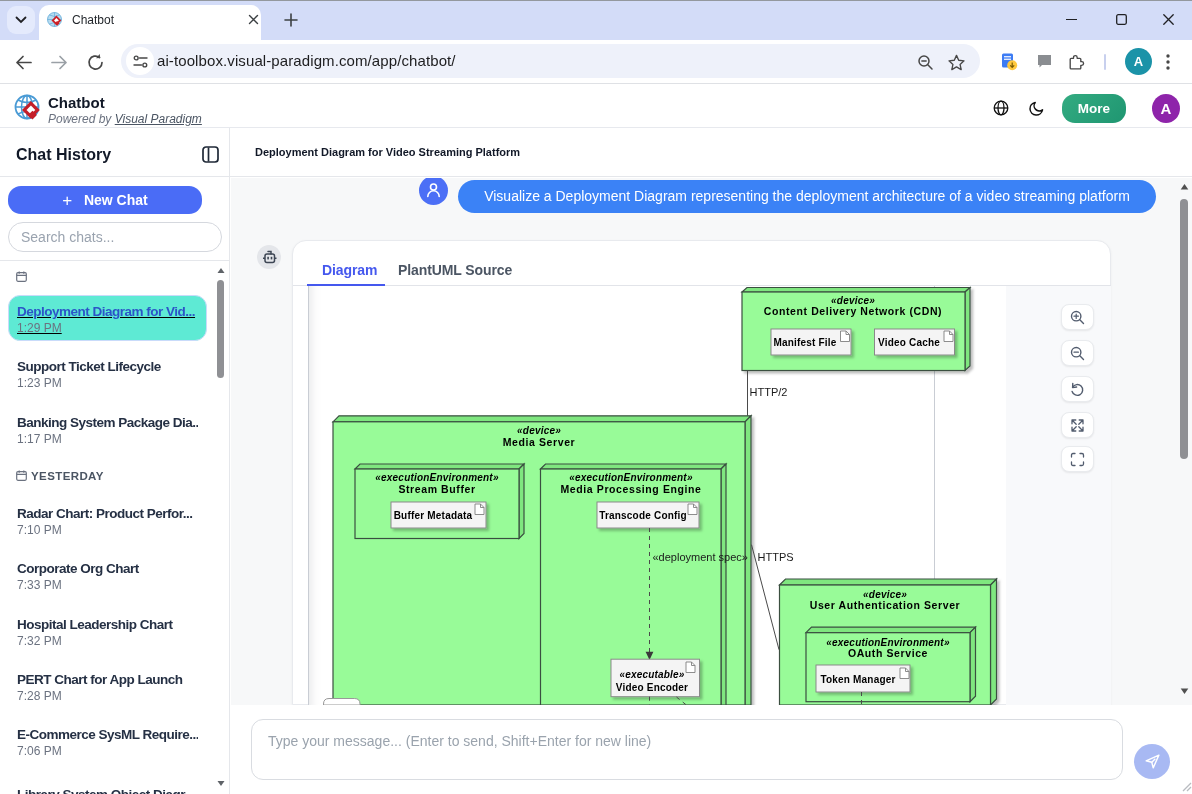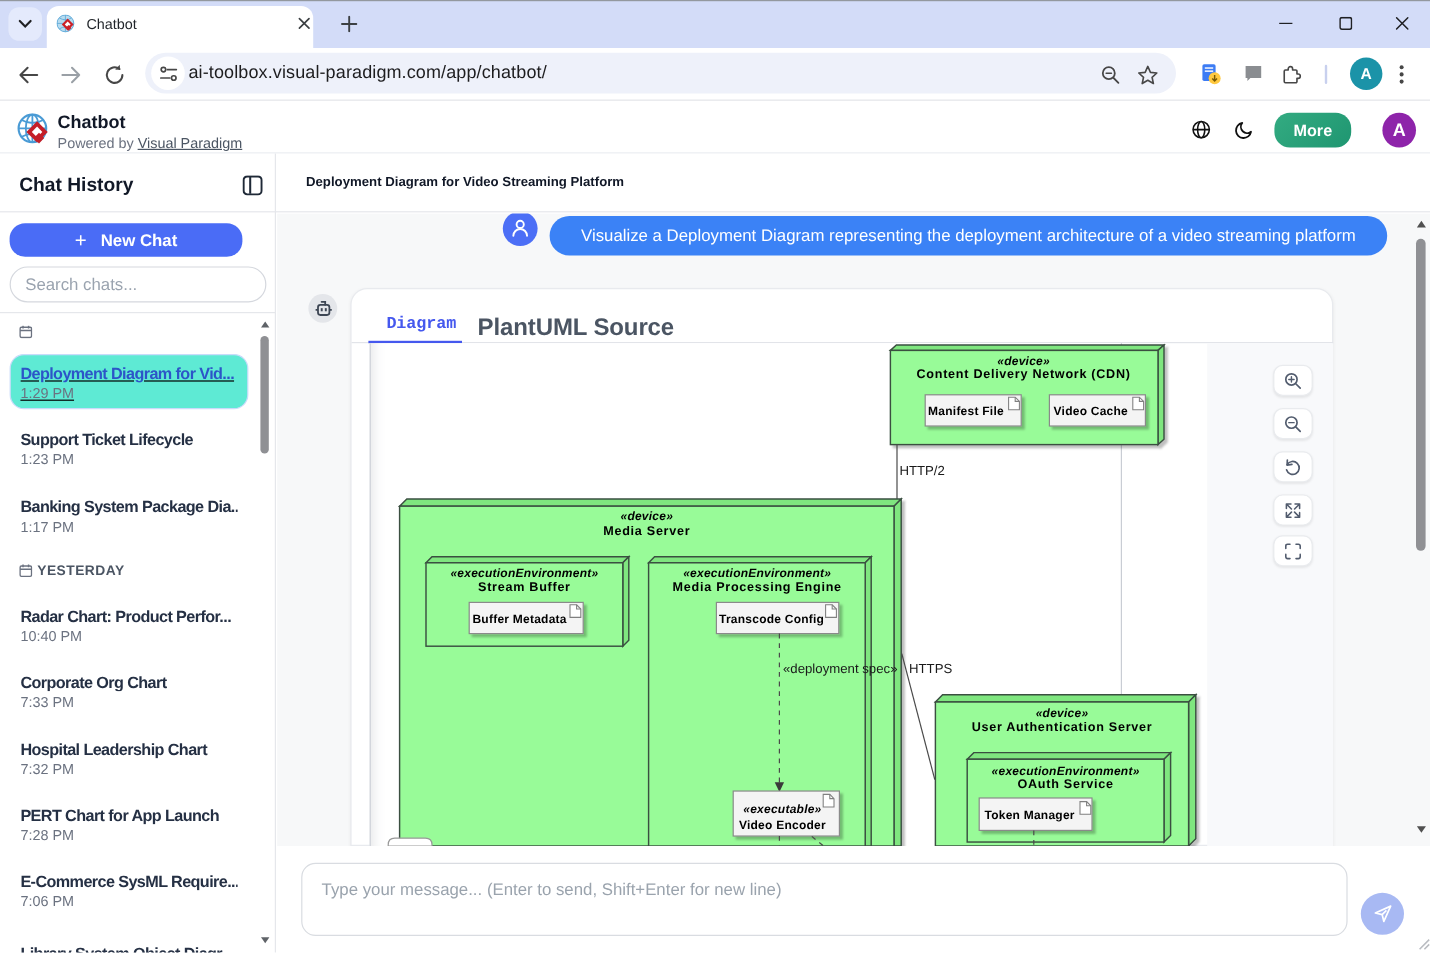--- a/index.html
+++ b/index.html
@@ -15,21 +15,21 @@
   .flare { width:10px; height:10px; bottom:0; background:radial-gradient(circle at 0 0, transparent 9.5px, #fff 10px); }
   #tabtitle { left:72px; top:13px; font-size:12px; color:#1f2328; }
   #winmin { left:1066px; top:19px; width:11px; height:1.4px; background:#202124; }
   #toolbar { left:0; top:40px; width:1192px; height:44px; background:#fff; border-bottom:1px solid #dfe1e5; }
   #addrpill { left:121px; top:44px; width:859px; height:34px; border-radius:17px; background:#eef1fa; }
   #urltext { left:157px; top:52px; font-size:15px; color:#1d1d1f; letter-spacing:0.1px;}
 
   
   #appheader { left:0; top:84px; width:1192px; height:44px; background:#fff; border-bottom:1px solid #e7e9ee; }
   #apptitle { left:48px; top:94px; font-size:15px; font-weight:bold; color:#111827; }
-  #appsub { left:48px; top:112px; font-size:12px; color:#6b7280; }
+  #appsub { left:48px; top:112px; font-size:12px; color:#6b7280;font-style:italic; }
   #moreapps { left:1062px; top:94px; width:64px; height:29px; border-radius:13px; background:linear-gradient(135deg,#33ab81,#1f9671); color:#fff; font-size:13.5px; font-weight:bold; text-align:center; line-height:29px; }
   #uavatar { left:1152px; top:94px; width:28px; height:29px; border-radius:50%; background:#8e24aa; color:#fff; font-size:15px; font-weight:bold; text-align:center; line-height:29px; }
 
   
   #sidebar { left:0; top:128px; width:230px; height:666px; background:#fff; border-right:1px solid #e5e7eb; }
   #sbheadrow { left:0; top:128px; width:230px; height:49px; border-bottom:1px solid #e5e7eb; }
   #sbtitle { left:16px; top:146px; font-size:16px; font-weight:bold; color:#111827; }
   #newchat { left:8px; top:186px; width:194px; height:28px; border-radius:13px; background:#4a6cf6; color:#fff; font-size:14px; font-weight:bold; text-align:center; line-height:28px; }
   #search { left:8px; top:222px; width:214px; height:30px; border-radius:15px; border:1px solid #d5d8de; background:#fff; font-size:14px; color:#9aa3af; line-height:28px; padding-left:12px; }
   #sbdiv2 { left:0; top:260px; width:230px; height:1px; background:#e5e7eb; }
@@ -42,22 +42,22 @@
 
   
   #maintitlerow { left:230px; top:128px; width:962px; height:49px; background:#fff; border-bottom:1px solid #e5e7eb; }
   #maintitle { left:255px; top:146px; font-size:11px; font-weight:bold; color:#111827; }
   #chatarea { left:231px; top:178px; width:961px; height:527px; background:#f7f8f9; overflow:hidden; }
   
   #uav { left:188px; top:-2px; width:29px; height:29px; border-radius:50%; background:#4c6ff6; }
   #ububble { left:227px; top:2px; width:698px; height:33px; border-radius:17px; background:#3b82f6; color:#fff; font-size:14px; line-height:33px; text-align:center; }
   #bav { left:26px; top:67px; width:24px; height:24px; border-radius:50%; background:#e4e6ea; }
   #card { left:61px; top:62px; width:819px; height:465px; background:#fff; border:1px solid #e8eaee; border-radius:14px 14px 0 0; box-shadow:0 1px 3px rgba(0,0,0,0.05); }
-  #tabdiagram { left:91px; top:84px; font-size:14px; font-weight:bold; color:#4558ee; letter-spacing:-0.1px;font-family:Liberation Mono, monospace; }
-  #tabsource { left:167px; top:84px; font-size:20px; font-weight:bold; color:#4b5563; letter-spacing:-0.1px; }
+  #tabdiagram { left:91px; top:84px; font-size:14px; font-weight:bold; color:#4558ee; letter-spacing:-0.1px; }
+  #tabsource { left:167px; top:84px; font-size:14px; font-weight:bold; color:#4b5563; letter-spacing:-0.1px; }
   #tabborder { left:62px; top:107px; width:818px; height:1px; background:#e2e4e9; }
   #tabuline { left:76px; top:106px; width:78px; height:2px; background:#4558ee; }
   #viewport { left:76.5px; top:108px; width:627px; height:419px; background:#fff; border-left:1px solid #c9cdd4; border-right:1px solid #c9cdd4; box-shadow:inset 12px 0 10px -10px rgba(150,155,165,0.25); }
   #rpanel { left:775px; top:108px; width:105px; height:419px; background:#f8f9fb; }
   .zbtn { left:830px; width:33px; height:26px; background:#fff; border:1px solid #e9ebee; border-radius:8px; box-shadow:0 1px 2px rgba(0,0,0,0.08); }
 
   
   #inputstrip { left:231px; top:705px; width:961px; height:89px; background:#fff; }
   #inputbox { left:251px; top:719px; width:872px; height:61px; border:1px solid #d9dce1; border-radius:12px; background:#fff; }
   #placeholder { left:268px; top:733px; font-size:14px; color:#9aa3ad; }
@@ -209,21 +209,21 @@
     </div>
 
   <svg class="abs" style="left:16px;top:470px" width="11" height="11" viewBox="0 0 11 11">
       <rect x="0.7" y="1.7" width="9.6" height="8.6" rx="1.2" fill="none" stroke="#6b7280" stroke-width="1.2"></rect>
       <path d="M0.7 4.4 H10.3 M3.2 0.5 V2.8 M7.8 0.5 V2.8" stroke="#6b7280" stroke-width="1.2"></path>
     </svg>
   <div class="abs seclab" style="left:31px;top:470px;">YESTERDAY</div>
 
   <div class="abs chatitem" style="top:497px">
       <div class="t">Radar Chart: Product Perfor...</div>
-      <div class="tm">10:40 PM</div>
+      <div class="tm">7:10 PM</div>
     </div>
   <div class="abs chatitem" style="top:552px">
       <div class="t">Corporate Org Chart</div>
       <div class="tm">7:33 PM</div>
     </div>
   <div class="abs chatitem" style="top:608px">
       <div class="t">Hospital Leadership Chart</div>
       <div class="tm">7:32 PM</div>
     </div>
   <div class="abs chatitem" style="top:663px">

